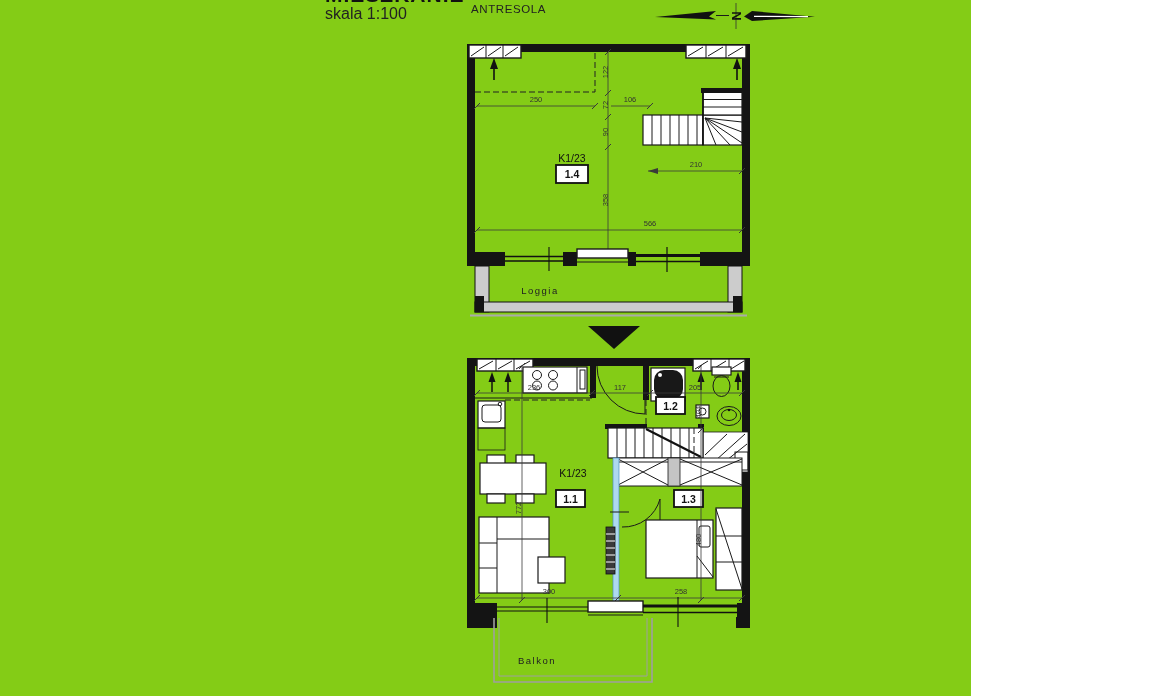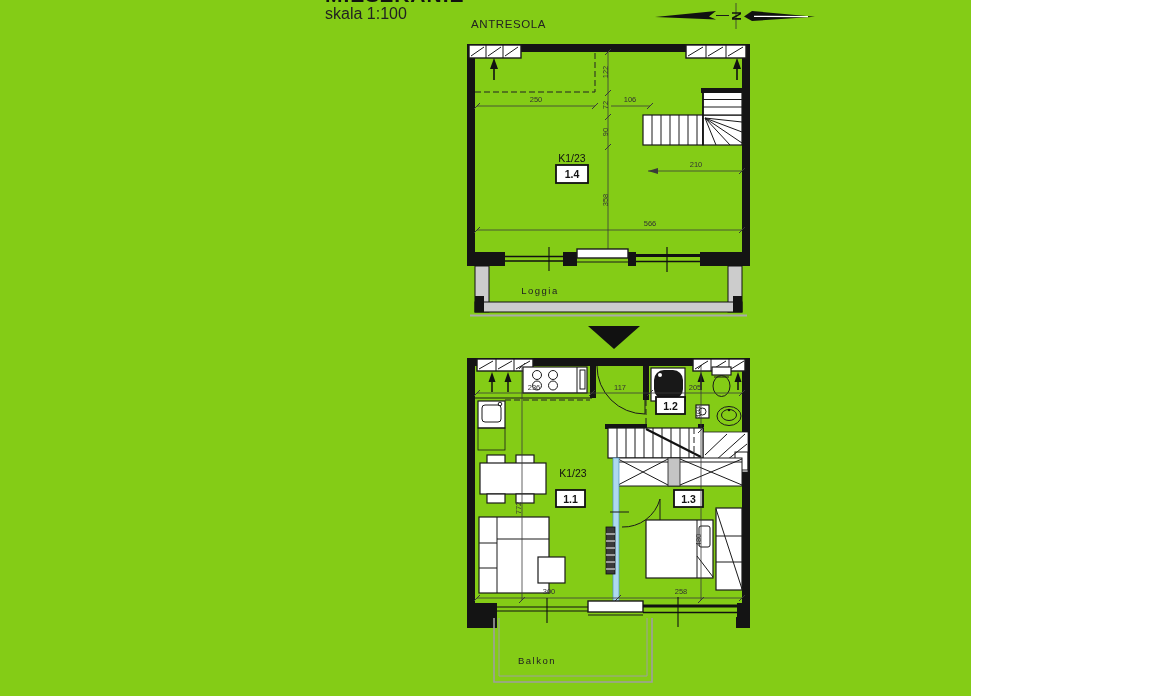--- a/index.html
+++ b/index.html
@@ -1,21 +1,21 @@
 <!DOCTYPE html>
 <html><head>
 <meta charset="utf-8">
 <style>
   html,body{margin:0;padding:0;background:#fff;}
   #stage{position:relative;width:971px;height:696px;background:#84cc16;overflow:hidden;
          font-family:"Liberation Sans","DejaVu Sans",sans-serif;color:#1a1a1a;}
   .clip-title{position:absolute;left:325px;top:0;width:230px;height:6px;overflow:hidden;}
   .clip-title .inner{display:block;margin-top:-17px;font-weight:bold;font-size:21px;letter-spacing:1px;color:#111;}
   .scale-label{position:absolute;left:325px;top:5px;font-size:16px;color:#222;}
-  .antresola-label{position:absolute;left:471px;top:18px;font-size:11.5px;letter-spacing:.6px;color:#222;}
+  .antresola-label{position:absolute;left:471px;top:3px;font-size:11.5px;letter-spacing:.6px;color:#222;}
   svg{position:absolute;left:0;top:0;}
   .wall{fill:#141414;stroke:none;}
   .thin{stroke:#1a1a1a;stroke-width:1;fill:none;}
   .thinf{stroke:#1a1a1a;stroke-width:1.2;fill:#fff;}
   .med{stroke:#1a1a1a;stroke-width:1.4;fill:#fff;}
   .dim{stroke:#3a3a3a;stroke-width:.8;fill:none;}
   .tick{stroke:#3a3a3a;stroke-width:1;}
   .dimtxt{font:7.5px "Liberation Sans","DejaVu Sans",sans-serif;fill:#333;}
   .lbl{font:10.5px "Liberation Sans","DejaVu Sans",sans-serif;fill:#111;}
   .boxlbl{font:bold 10.5px "Liberation Sans","DejaVu Sans",sans-serif;fill:#111;}

